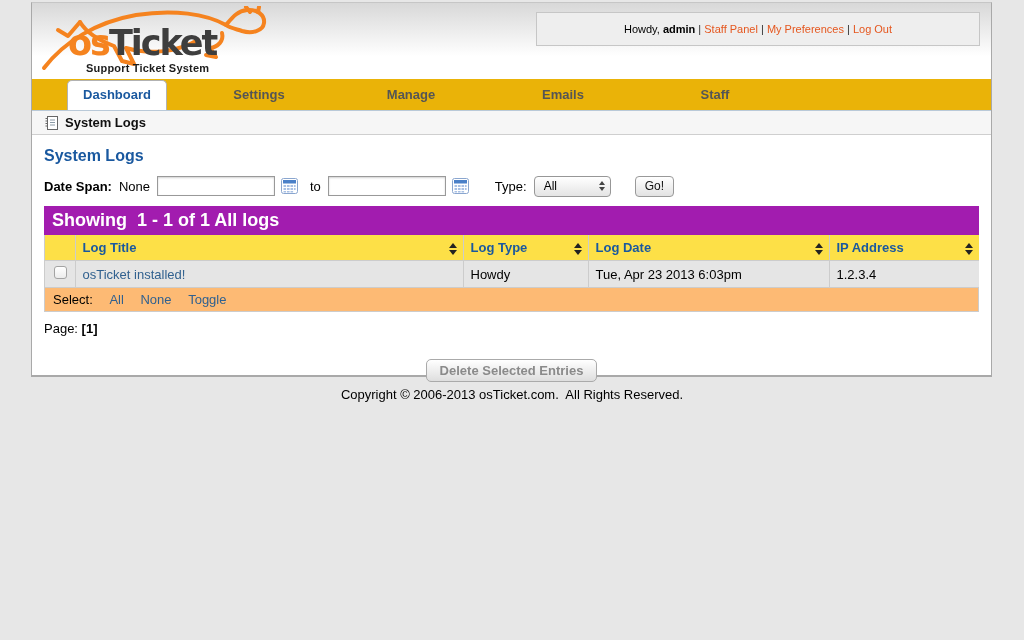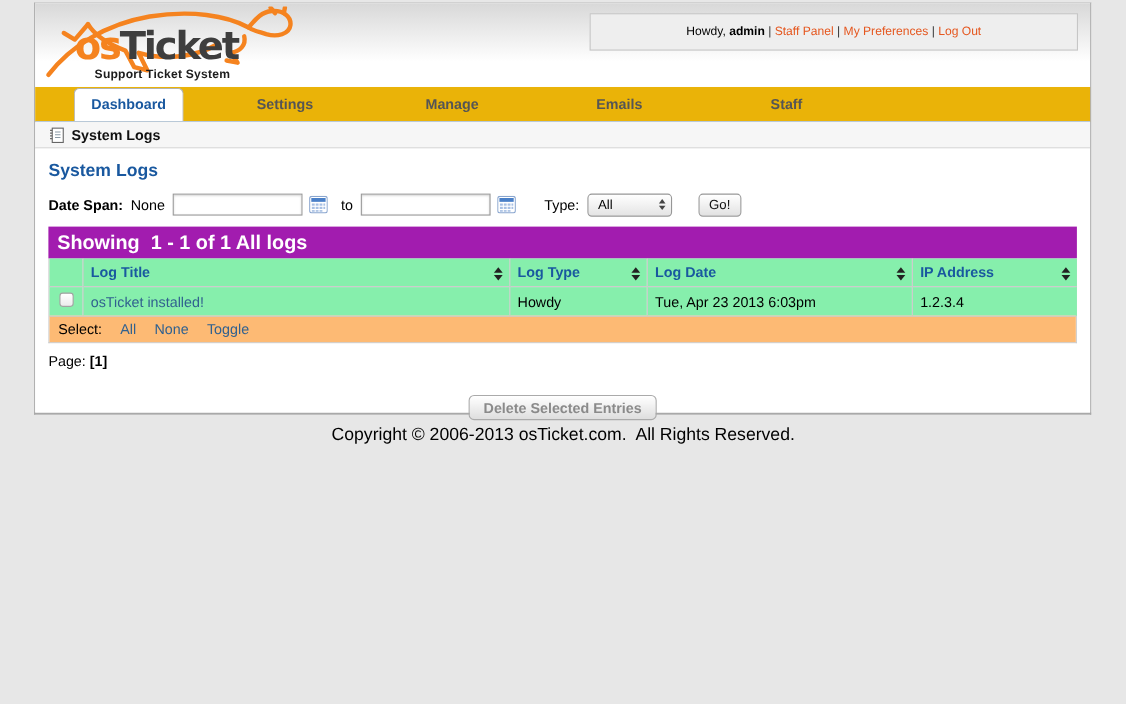--- a/index.html
+++ b/index.html
@@ -108,24 +108,24 @@
   
   .showing-bar {
     background:#a21caf; color:#fff; font-weight:bold;
     padding:4px 8px; white-space:pre; font-size:18px;
   }
   .table-box { border:1px solid #ccc; border-top:none; }
   table.logs { width:100%; border-collapse:collapse; table-layout:fixed; font-size:13px; }
   table.logs th {
     text-align:left; color:#19589f; font-weight:bold;
     padding:5px 6px 5px 7px; border-bottom:1px solid #ccc;
-    background:#86efac;
+    background:#fde047;
   }
   table.logs th + th, table.logs td + td { border-left:1px solid #ccc; }
-  table.logs td { padding:5px 6px 5px 7px; background:#86efac; }
+  table.logs td { padding:5px 6px 5px 7px; background:#e5e5e5; }
   td.chk-cell, th.chk-cell { text-align:center; padding:4px 2px; }
   .sort { float:right; display:flex; flex-direction:column; gap:2px; margin-top:3px; cursor:pointer; }
   .sort .up { width:0;height:0;border-left:4px solid transparent;border-right:4px solid transparent;border-bottom:5px solid #222; }
   .sort .down { width:0;height:0;border-left:4px solid transparent;border-right:4px solid transparent;border-top:5px solid #222; }
   a.row-link, .select-bar a { color:#31618f; }
   input.row-check {
     appearance:none; -webkit-appearance:none;
     width:13px; height:13px; margin:0;
     border:1px solid #a3a3a3; border-radius:3px;
     background:linear-gradient(#ffffff,#ececec); cursor:pointer;
@@ -142,21 +142,21 @@
   .button-row { text-align:center; margin-top:23px; }
   .delete-btn {
     font-family:"Liberation Sans", sans-serif;
     font-weight:bold; font-size:13px; color:#8a8a8a;
     background:linear-gradient(#ffffff,#dedede);
     border:1px solid #aaa; border-radius:5px;
     padding:3px 13px; cursor:pointer;
   }
 
   
-  .footer { margin-top:10px; width:1024px; text-align:center; font-size:16px; color:#000; white-space:pre; }
+  .footer { margin-top:10px; width:1024px; text-align:center; font-size:13px; color:#000; white-space:pre; }
 </style>
 </head>
 <body>
 
 <div class="container">
 
   <div class="header">
     <div class="logo">
       <span class="kangaroo">
         <svg width="250" height="66" viewBox="0 0 250 66">

